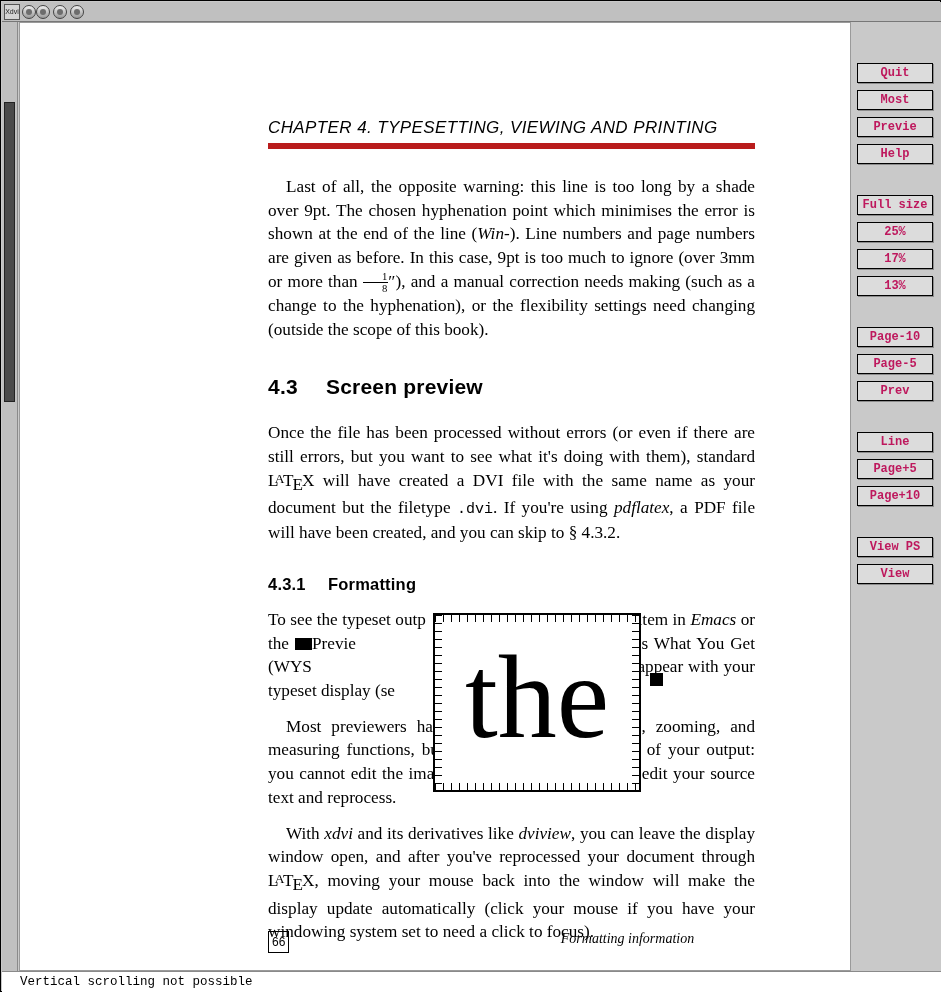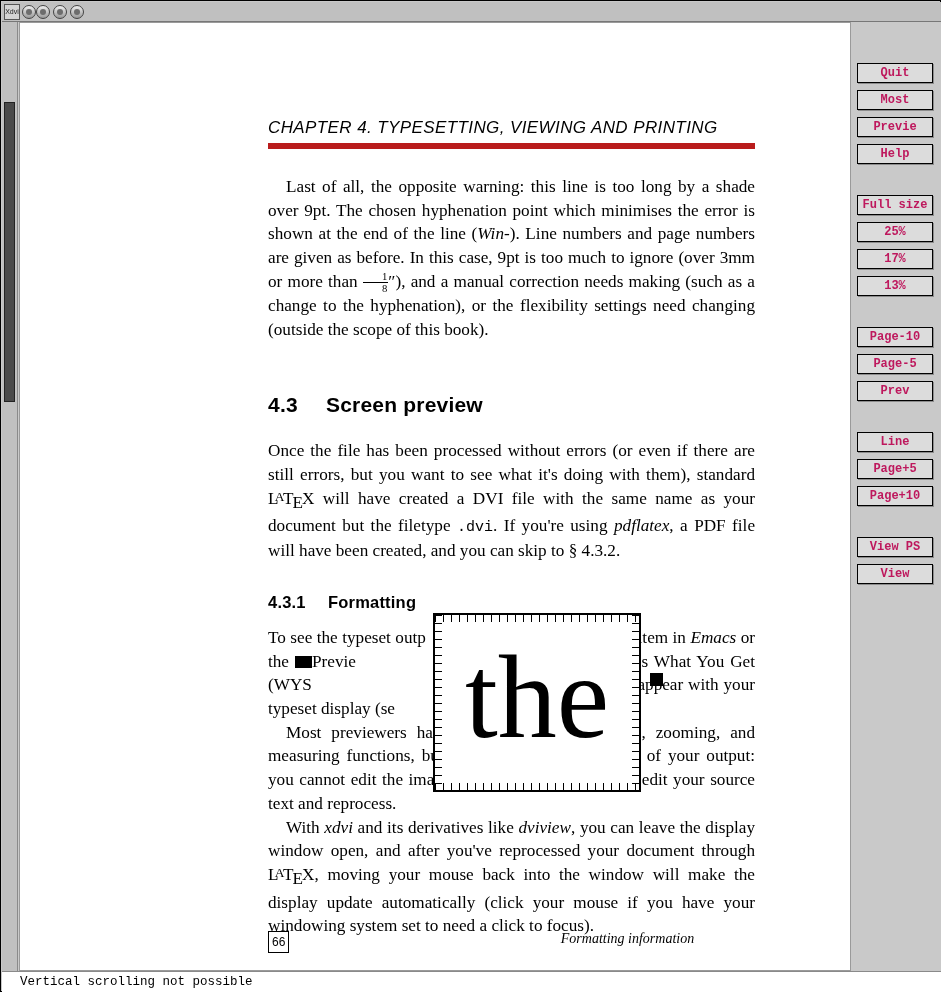--- a/index.html
+++ b/index.html
@@ -151,31 +151,31 @@
     font-family: "Liberation Sans", sans-serif;
     border-bottom: 6px solid #b91c1c;
     padding-bottom: 5px;
     margin-bottom: 26px;
     text-transform: uppercase;
   }
   p.para {
     font-size: 17.2px;
     line-height: 1.38;
     text-align: justify;
-    margin: 0 0 0 0;
+    margin: 12px 0 0 0;
     text-indent: 18px;
     -webkit-hyphens: auto;
     hyphens: auto;
   }
   p.noindent { text-indent: 0; }
   h2.sec {
     font-family: "Liberation Sans", sans-serif;
     font-size: 21px;
     font-weight: bold;
-    margin: 52px 0 22px 0;
+    margin: 34px 0 22px 0;
     letter-spacing: 0.2px;
   }
   h2.sec .num { display: inline-block; width: 58px; }
   h3.subsec {
     font-family: "Liberation Sans", sans-serif;
     font-size: 16.5px;
     font-weight: bold;
     margin: 30px 0 14px 0;
     letter-spacing: 0.2px;
   }

